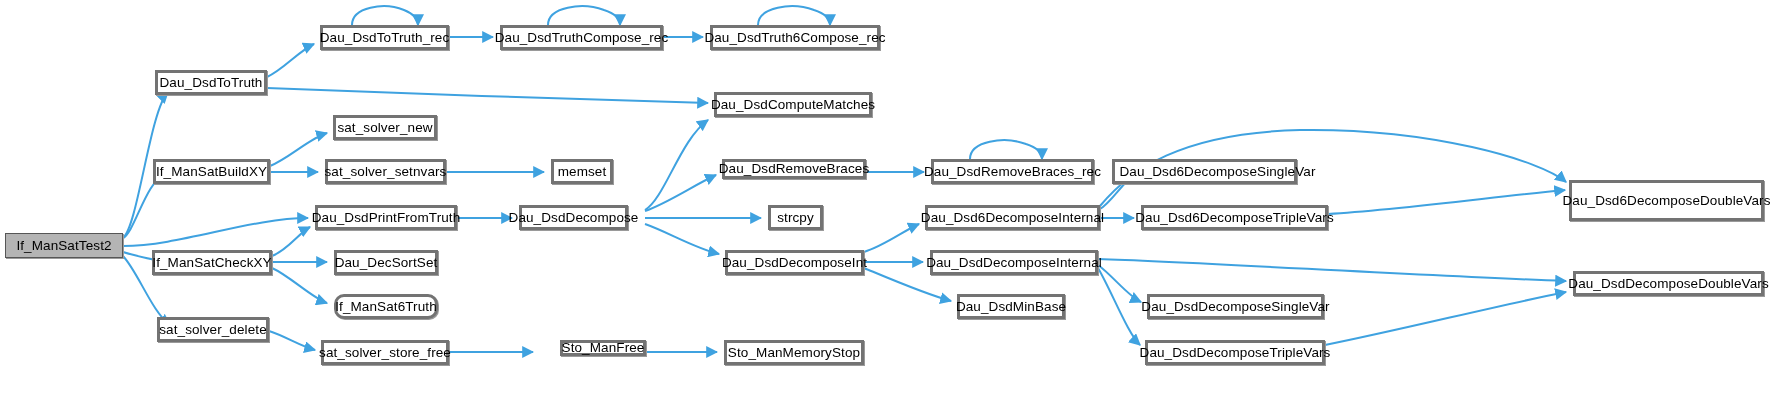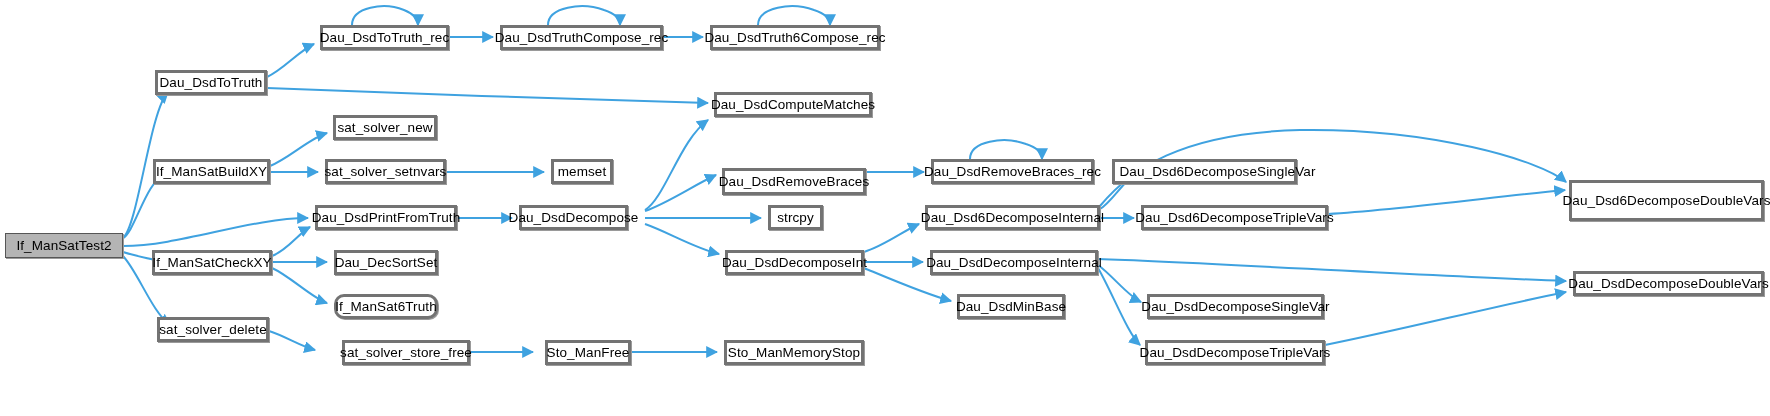--- a/index.html
+++ b/index.html
@@ -115,42 +115,42 @@
       </div>
       <div class="node" style="left: 315px; top: 205px; width: 142px; height: 25px;">
         <span>Dau_DsdPrintFromTruth</span>
       </div>
       <div class="node" style="left: 334px; top: 250px; width: 104px; height: 25px;">
         <span>Dau_DecSortSet</span>
       </div>
       <div class="node" style="left: 334px; top: 294px; width: 104px; height: 25px; border-radius: 10px;">
         <span>If_ManSat6Truth</span>
       </div>
-      <div class="node" style="left: 321px; top: 340px; width: 128px; height: 25px; margin-left: 21px;">
+      <div class="node" style="left: 321px; top: 340px; width: 128px; height: 25px;">
         <span>sat_solver_store_free</span>
       </div>
       <div class="node" style="left: 500px; top: 25px; width: 163px; height: 25px;">
         <span>Dau_DsdTruthCompose_rec</span>
       </div>
       <div class="node" style="left: 551px; top: 159px; width: 62px; height: 25px;">
         <span>memset</span>
       </div>
       <div class="node" style="left: 519px; top: 205px; width: 109px; height: 25px;">
         <span>Dau_DsdDecompose</span>
       </div>
-      <div class="node" style="left: 545px; top: 340px; width: 86px; height: 25px;">
+      <div class="node" style="left: 560px; top: 340px; width: 86px; height: 16px;">
         <span>Sto_ManFree</span>
       </div>
       <div class="node" style="left: 710px; top: 25px; width: 170px; height: 25px;">
         <span>Dau_DsdTruth6Compose_rec</span>
       </div>
       <div class="node" style="left: 714px; top: 92px; width: 158px; height: 25px;">
         <span>Dau_DsdComputeMatches</span>
       </div>
-      <div class="node" style="left: 722px; top: 168px; width: 144px; height: 27px;">
+      <div class="node" style="left: 722px; top: 159px; width: 144px; height: 20px;">
         <span>Dau_DsdRemoveBraces</span>
       </div>
       <div class="node" style="left: 768px; top: 205px; width: 55px; height: 25px;">
         <span>strcpy</span>
       </div>
       <div class="node" style="left: 725px; top: 250px; width: 139px; height: 25px;">
         <span>Dau_DsdDecomposeInt</span>
       </div>
       <div class="node" style="left: 724px; top: 340px; width: 140px; height: 25px;">
         <span>Sto_ManMemoryStop</span>

